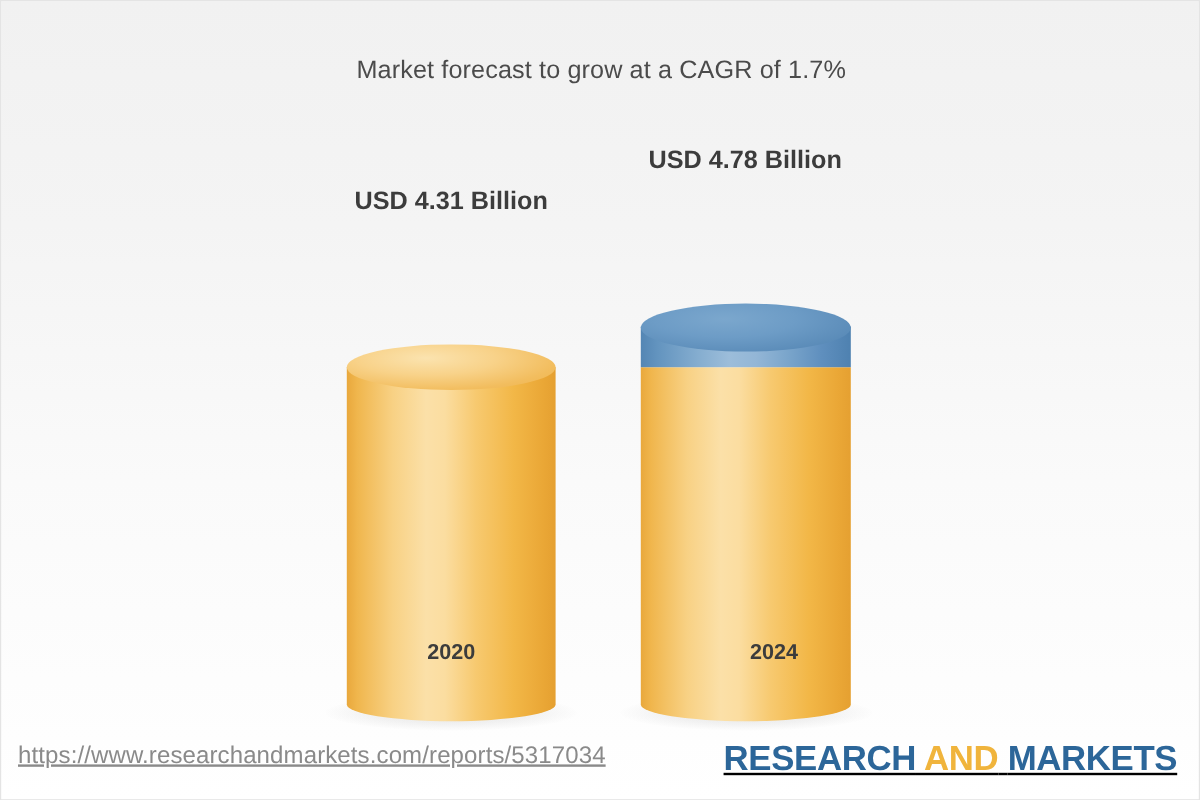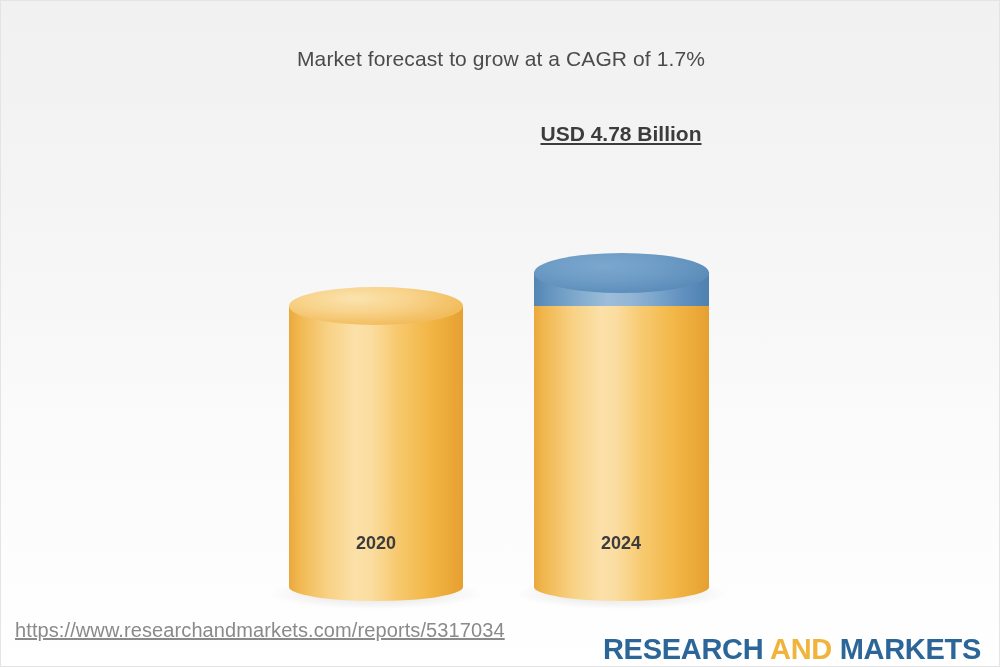--- a/index.html
+++ b/index.html
@@ -47,21 +47,20 @@
   }
 
   
   .value-label {
     position: absolute;
     text-align: center;
     font-size: 21px;
     font-weight: bold;
     color: #3c3c3c;
     white-space: nowrap;
-    text-decoration: underline;
   }
   .value-label.b1 {
     left: 285px;
     top: 155px;
     width: 180px;
   }
   .value-label.b2 {
     left: 530px;
     top: 121px;
     width: 180px;
@@ -71,21 +70,21 @@
   .cat-label {
     position: absolute;
     text-align: center;
     font-size: 18px;
     font-weight: bold;
     color: #3c3c3c;
     top: 532px;
     width: 180px;
   }
   .cat-label.b1 { left: 285px; }
-  .cat-label.b2 { left: 530px; }
+  .cat-label.b2 { left: 554px; }
 
   
   .cylinder {
     position: absolute;
     bottom: 0;
   }
   .cyl-shadow {
     position: absolute;
     left: 50%;
     transform: translateX(-50%);
@@ -150,22 +149,23 @@
     bottom: 24px;
     font-size: 20px;
     color: #8a8a8a;
     letter-spacing: 0.1px;
     text-decoration: underline;
   }
 
   .logo-block {
     position: absolute;
     right: 18px;
-    bottom: 2px;
+    bottom: 18px;
     text-align: left;
+    text-decoration: underline;
   }
   .logo-main {
     font-size: 29px;
     font-weight: bold;
     letter-spacing: -0.3px;
     line-height: 1.05;
     color: #2c6699;
   }
   .logo-main .word-and { color: #f0b43c; }
   .logo-tag {
@@ -178,20 +178,21 @@
 </style>
 </head>
 <body>
 
 <div class="chart-canvas">
 
   <div class="chart-title">Market forecast to grow at a CAGR of 1.7%</div>
 
   <div class="plot-area">
 
+    <div class="value-label b1">USD 4.31 Billion</div>
 
     <div class="cylinder" style="left:288px; width:174px; height:314px;">
       <div class="cyl-shadow"></div>
       <div class="cyl-body" style="height:295px;"></div>
       <div class="cyl-cap yellow" style="top:0; height:38px;"></div>
     </div>
 
     <div class="cat-label b1">2020</div>
 
     <div class="value-label b2">USD 4.78 Billion</div>

